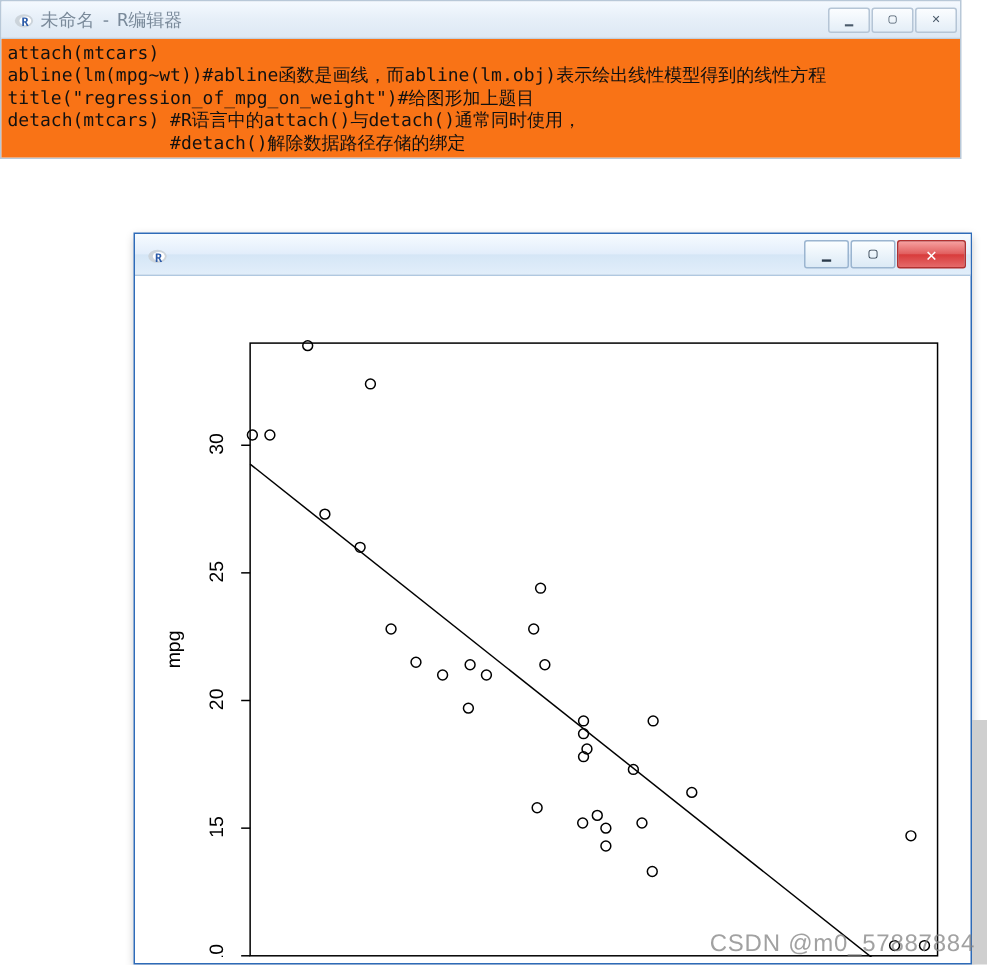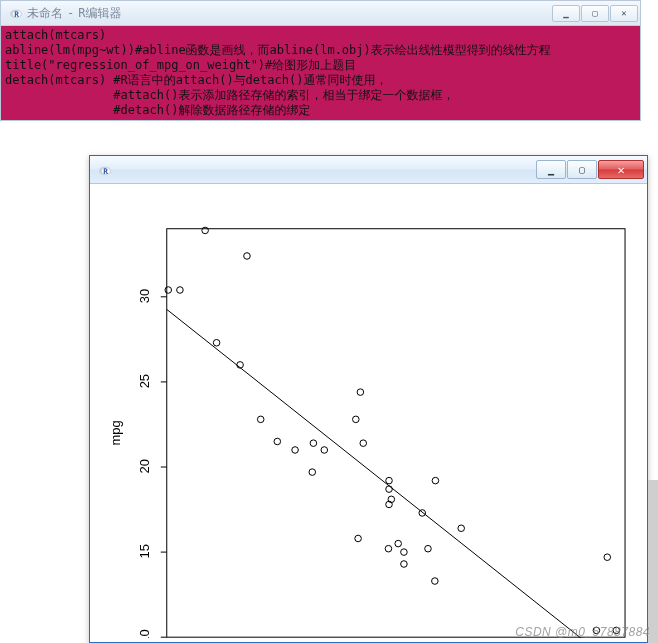--- a/index.html
+++ b/index.html
@@ -20,21 +20,21 @@
   .titlebar-text { color: #7a8a9a; font-size: 12px; flex: 1; display: flex; align-items: center; gap: 4px; }
   .r-icon { width: 14px; height: 14px; display: inline-flex; align-items: center; justify-content: center; }
   .winbtns { display: flex; gap: 1px; }
   .winbtn {
     width: 28px; height: 17px; border: 1px solid #b5c5d6;
     border-radius: 2px; display: flex; align-items: center; justify-content: center;
     background: linear-gradient(to bottom, #fbfdff, #e4eef7);
     font-size: 9px; color: #4a5a6a; cursor: pointer;
   }
   .code-area {
-    background: #be185d; padding: 2px 4px;
+    background: #f97316; padding: 2px 4px;
     font-family: Consolas, "SimSun", monospace; font-size: 12px; line-height: 15px;
     color: #111;
   }
   .code-line { white-space: pre; }
 
   .graphics-window {
     position: absolute; left: 89px; top: 155px; width: 559px; height: 488px;
     border: 1px solid #2e6bb8;
     background: #fff;
     box-shadow: 0 2px 6px rgba(0,0,0,0.25);
@@ -53,22 +53,22 @@
     font-size: 10px; color: #2a3a4a; cursor: pointer;
   }
   .gbtn.close { background: linear-gradient(to bottom, #f6a0a0, #e15f5f 48%, #d83b3b 52%, #e56a6a); color: #fff; border-color: #b03030; width: 46px; font-weight: bold; font-size: 12px;}
   .chart-holder { padding: 24px 12px 4px 12px; width: 100%; height: calc(100% - 28px); }
   svg { width: 100%; height: 100%; }
   .axis-label { font: 13px Arial, sans-serif; fill: #000; }
   .tick-text { font: 13px Arial, sans-serif; fill: #000; }
 
   .watermark {
     position: absolute; right: 8px; bottom: 4px;
-    font-size: 12px; color: rgba(130,130,130,0.75);
-    letter-spacing: 0.5px; font-family: Arial, sans-serif; font-style: italic;
+    font-size: 16px; color: rgba(130,130,130,0.75);
+    letter-spacing: 0.5px; font-family: Arial, sans-serif;
   }
   .right-strip {
     position: absolute; right: 0; top: 480px; width: 10px; height: 163px;
     background: #cfcfcf;
   }
 </style>
 </head>
 <body>
 
 <div class="editor-window">
@@ -89,21 +89,20 @@
       <div class="winbtn">▁</div>
       <div class="winbtn">▢</div>
       <div class="winbtn">✕</div>
     </div>
   </div>
   <div class="code-area" id="code-area">
       <div class="code-line">attach(mtcars)</div>
       <div class="code-line">abline(lm(mpg~wt))#abline函数是画线，而abline(lm.obj)表示绘出线性模型得到的线性方程</div>
       <div class="code-line">title("regression_of_mpg_on_weight")#给图形加上题目</div>
       <div class="code-line">detach(mtcars) #R语言中的attach()与detach()通常同时使用，</div>
-      <div class="code-line">               #attach()表示添加路径存储的索引，相当于绑定一个数据框，</div>
       <div class="code-line">               #detach()解除数据路径存储的绑定</div>
     </div>
 </div>
 
 <div class="graphics-window">
   <div class="gtitlebar">
     <div class="title">
       <span class="r-icon">
         <svg viewBox="0 0 16 16">
             <ellipse cx="8" cy="9" rx="7" ry="5" fill="#ccd4db"></ellipse>

